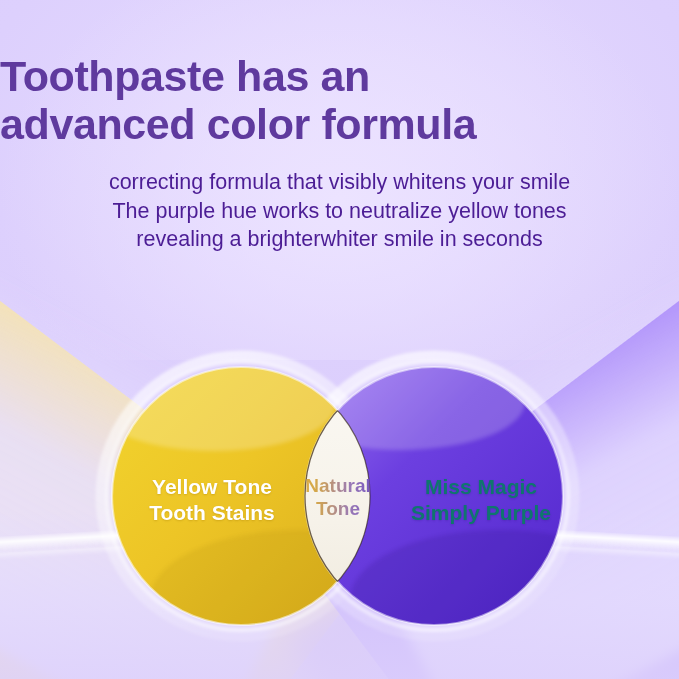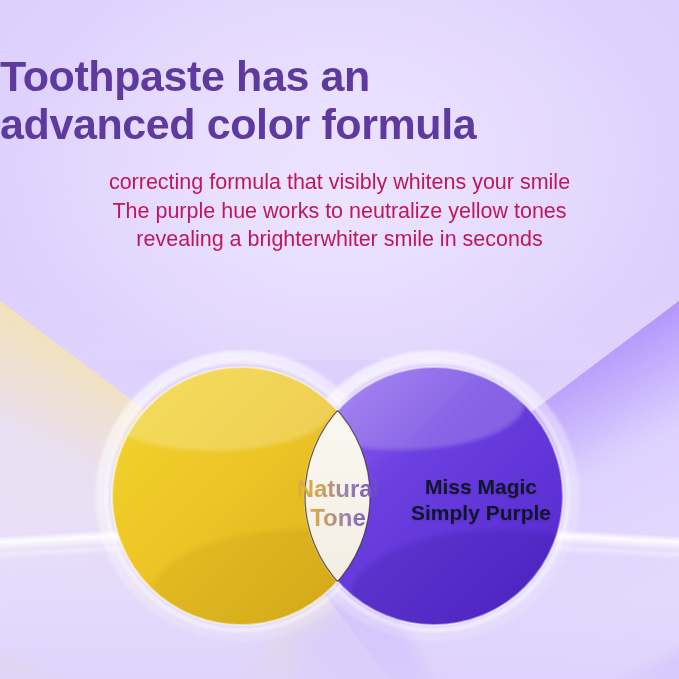--- a/index.html
+++ b/index.html
@@ -76,21 +76,21 @@
     font-size:43px;
     font-weight:700;
     line-height:1.12;
     letter-spacing:-.4px;
     white-space:pre-line;
     z-index:6;
   }
   .subhead{
     position:absolute;left:0;right:0;top:168px;
     text-align:center;
-    color:#be185d;
+    color:#4c1d95;
     font-size:21.5px;
     font-weight:400;
     line-height:1.33;
     white-space:pre-line;
     z-index:6;
   }
 
   
   .tube{position:absolute;z-index:3;}
   .tube-left{
@@ -130,26 +130,26 @@
   }
   .label-left{
     left:112px;top:474px;width:200px;
     font-size:21px;
     color:#ffffff;
     text-shadow:0 1px 2px rgba(150,110,0,.30);
   }
   .label-right{
     left:382px;top:474px;width:198px;
     font-size:21px;
-    color:#0f172a;
+    color:#0f766e;
     text-shadow:0 1px 2px rgba(60,25,140,.30);
   }
   .label-center{
     left:288px;top:474px;width:100px;
-    font-size:24px;
+    font-size:19px;
     background:linear-gradient(90deg,#e2b23a 0%,#d4a74a 28%,#9a7ab5 62%,#5a39c8 100%);
     -webkit-background-clip:text;background-clip:text;
     color:transparent;-webkit-text-fill-color:transparent;
   }
 </style>
 </head>
 <body>
 
 <div id="stage">
 
@@ -241,18 +241,20 @@
 
     <g clip-path="url(#clipLeft)">
       <circle cx="434" cy="496" r="129" fill="url(#gradLens)"></circle>
       <circle cx="434" cy="496" r="129" fill="none" stroke="#3a2a10" stroke-width="1.3" opacity=".7"></circle>
     </g>
     <g clip-path="url(#clipRight)">
       <circle cx="241" cy="496" r="129" fill="none" stroke="#2a1d08" stroke-width="1.2" opacity=".6"></circle>
     </g>
   </svg>
 
+  <div class="venn-label label-left">Yellow Tone
+Tooth Stains</div>
   <div class="venn-label label-center">Natural
 Tone</div>
   <div class="venn-label label-right">Miss Magic
 Simply Purple</div>
 
 </div>
 
 </body></html>

